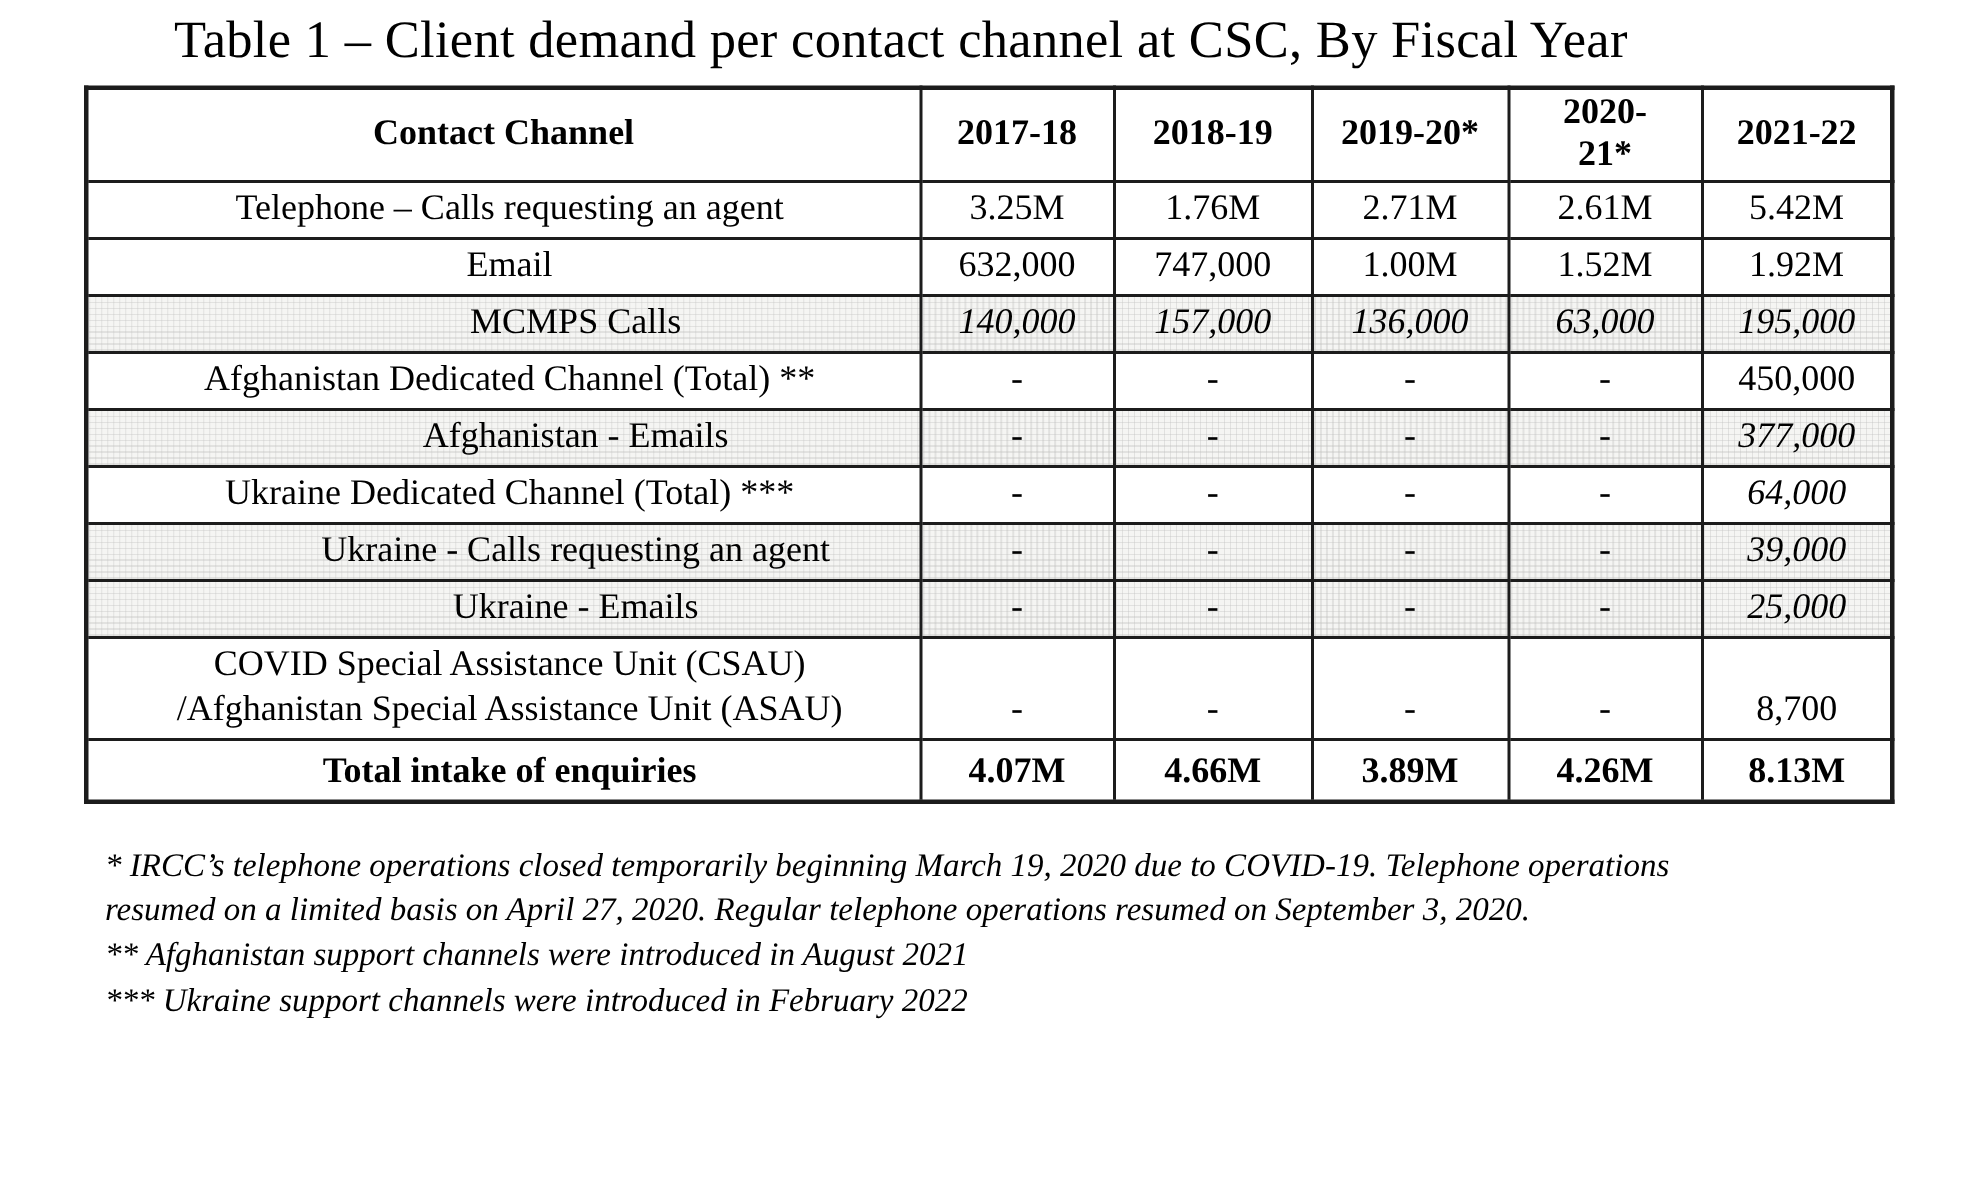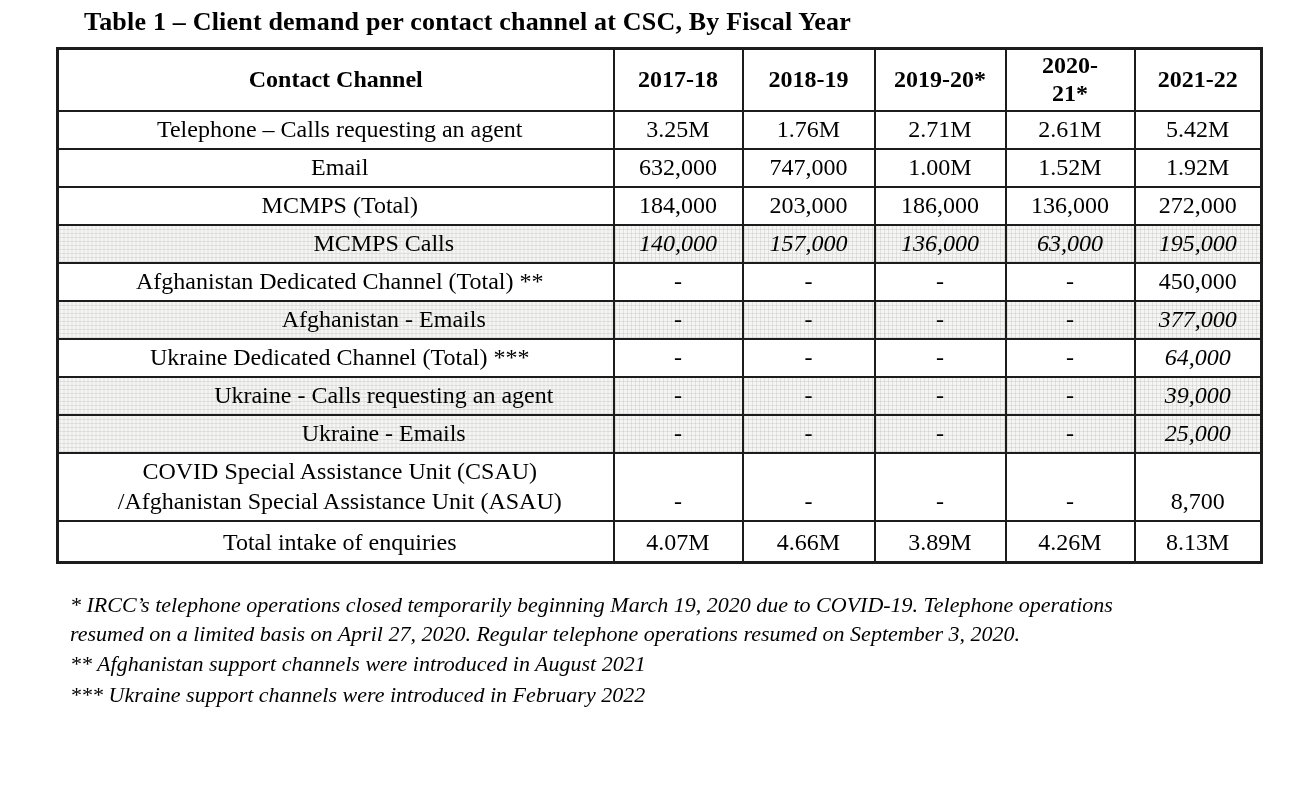--- a/index.html
+++ b/index.html
@@ -4,22 +4,22 @@
 <style>
   * { box-sizing: border-box; }
   html, body { margin: 0; padding: 0; }
   body {
     width: 1312px; height: 796px;
     background: #ffffff; color: #000000;
     font-family: "Liberation Serif", serif;
     overflow: hidden; position: relative;
   }
   .title {
-    margin: 7px 0 0 84px;
-    font-size: 26px; font-weight: bold;
+    margin: 7px 0 0 116px;
+    font-size: 35px; font-weight: normal;
     letter-spacing: 0.2px;
   }
   table.demand {
     border-collapse: collapse; table-layout: fixed;
     margin: 10px 0 0 56px; width: 1204px;
     border: 3px solid #1c1c1c;
   }
   th, td { border: 2px solid #1c1c1c; font-size: 24px; overflow: hidden; }
   thead th {
     font-weight: bold; text-align: center; vertical-align: middle;
@@ -30,21 +30,21 @@
   td.label { text-align: center; padding-left: 12px; white-space: pre-line; }
   td.label.indent { padding-left: 100px; }
   td.val { text-align: center; }
   td.val.vi { font-style: italic; }
   tr.shaded td {
     background-color: #f5f5f3;
     background-image: repeating-linear-gradient(0deg, rgba(190,190,188,0.35) 0 1px, rgba(0,0,0,0) 1px 4px),
                       repeating-linear-gradient(90deg, rgba(190,190,188,0.35) 0 1px, rgba(0,0,0,0) 1px 4px);
   }
   tr.bold-row { height: 42px; }
-  tr.bold-row td { font-weight: normal; }
+  tr.bold-row td { font-weight: bold; }
   .footnotes {
     margin: 27px 0 0 70px;
     font-style: italic; font-size: 22px; line-height: 1.3;
     width: 1190px;
   }
   .footnotes p { margin: 0 0 2px 0; white-space: pre-line; }
 </style>
 </head>
 <body>
 
@@ -80,28 +80,20 @@
           <td class="val">2.61M</td>
           <td class="val">5.42M</td>
         </tr>
         <tr>
           <td class="label">Email</td>
           <td class="val">632,000</td>
           <td class="val">747,000</td>
           <td class="val">1.00M</td>
           <td class="val">1.52M</td>
           <td class="val">1.92M</td>
-        </tr>
-        <tr>
-          <td class="label">MCMPS (Total)</td>
-          <td class="val">184,000</td>
-          <td class="val">203,000</td>
-          <td class="val">186,000</td>
-          <td class="val">136,000</td>
-          <td class="val">272,000</td>
         </tr>
         <tr class="shaded">
           <td class="label indent">MCMPS Calls</td>
           <td class="val vi">140,000</td>
           <td class="val vi">157,000</td>
           <td class="val vi">136,000</td>
           <td class="val vi">63,000</td>
           <td class="val vi">195,000</td>
         </tr>
         <tr>

